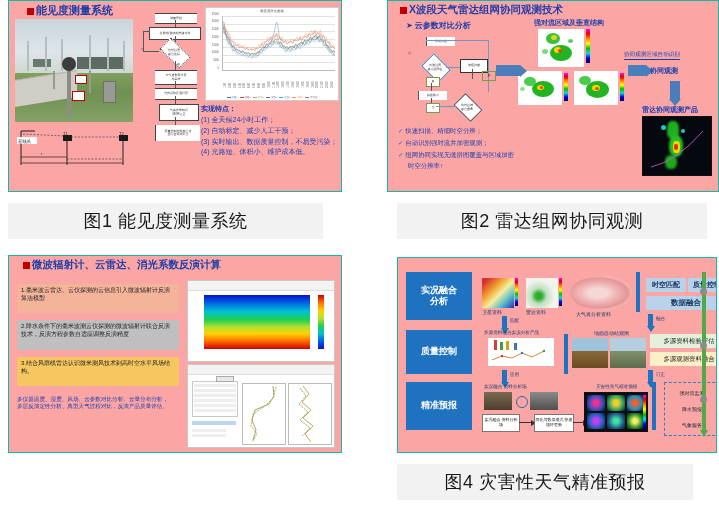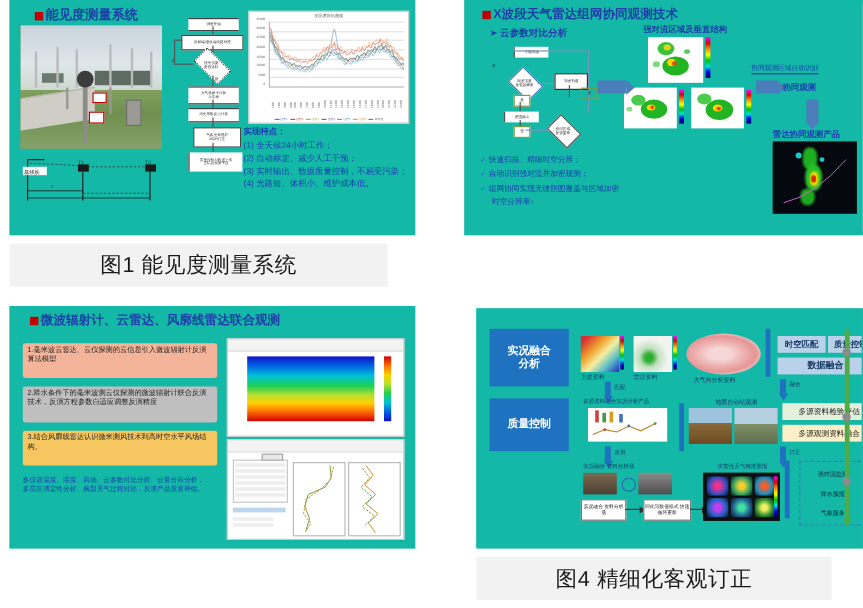--- a/index.html
+++ b/index.html
@@ -5,21 +5,21 @@
   html,body{margin:0;padding:0;background:#ffffff;}
   body{width:719px;height:507px;font-family:"Liberation Sans","DejaVu Sans",sans-serif;overflow:hidden;}
   .grid{position:relative;width:719px;height:507px;}
 
   
   .fig{position:absolute;}
   .caption{position:absolute;background:#f2f2f2;display:flex;align-items:center;justify-content:center;
            color:#1a1a1a;font-size:18px;letter-spacing:.5px;white-space:nowrap;}
 
   
-  .slide{position:absolute;background:#14b8a6;border:3px solid #14b8a6;overflow:hidden;}
+  .slide{position:absolute;background:#fca5a5;border:1px solid #14b8a6;overflow:hidden;}
   .slide-title{position:absolute;color:#1f3fa8;font-weight:bold;white-space:nowrap;}
   .bullet-sq{display:inline-block;width:7px;height:7px;background:#c00000;margin-right:2px;vertical-align:middle;}
 
   
   .photo{position:absolute;overflow:hidden;background:#7d9b68;}
   .sky{position:absolute;left:0;top:0;right:0;height:52%;
        background:linear-gradient(#c8d4dc,#dfe6ea 60%,#cfd8cf);}
   .bldg{position:absolute;background:#5d6b63;}
   .grass{position:absolute;left:0;right:0;bottom:0;height:48%;
          background:linear-gradient(#7fa05e,#6f9050 40%,#85a268);}
@@ -365,27 +365,28 @@
       </div>
 
       <div style="position:absolute;left:10px;top:126px;width:230px;">
         <div class="chk" style="position:relative;font-size:6.4px;margin-bottom:3px;">快速扫描、精细时空分辨；</div>
         <div class="chk" style="position:relative;font-size:6.4px;margin-bottom:3px;">自动识别强对流并加密观测；</div>
         <div class="chk" style="position:relative;font-size:6.4px;margin-bottom:2px;">组网协同实现无缝拼图覆盖与区域加密</div>
         <div style="position:relative;font-size:6.4px;color:#1a3fb0;padding-left:10px;">时空分辨率↑</div>
       </div>
     </div>
 
+    <div class="caption" style="left:12px;top:203px;width:310px;height:36px;">图2 雷达组网协同观测</div>
   </div>
 
   <div class="fig" style="left:0;top:255px;width:350px;height:252px;">
     <div class="slide" style="left:8px;top:0;width:332px;height:196px;">
 
       <div class="slide-title" style="left:14px;top:2px;font-size:10.5px;">
-        <span class="bullet-sq"></span><span>微波辐射计、云雷达、风廓线雷达联合观测</span>
+        <span class="bullet-sq"></span><span>微波辐射计、云雷达、消光系数反演计算</span>
       </div>
 
       <div class="callout c-salmon" style="left:8px;top:28px;width:162px;height:29px;font-size:6px;">1.毫米波云雷达、云仪探测的云信息引入微波辐射计反演算法模型</div>
       <div class="callout c-gray" style="left:8px;top:64px;width:162px;height:30px;font-size:6px;">2.降水条件下的毫米波测云仪探测的微波辐射计联合反演技术，反演方程参数自适应调整反演精度</div>
       <div class="callout c-amber" style="left:8px;top:101px;width:162px;height:29px;font-size:6px;">3.结合风廓线雷达认识微米测风技术到高时空水平风场结构。</div>
 
       <div class="notes" style="left:8px;top:140px;width:164px;font-size:5.6px;">
         <div>多仪器温度、湿度、风场、云参数对比分析、云量分布分析，</div>
         <div>多层反演定性分析、典型天气过程对比，反演产品质量评估。</div>
       </div>
@@ -430,20 +431,23 @@
   <div class="fig" style="left:385px;top:255px;width:334px;height:252px;">
     <div class="slide" style="left:12px;top:2px;width:318px;height:194px;">
 
       <div class="bluebox" style="left:8px;top:14px;width:66px;height:48px;font-size:9px;">
         <span>实况融合</span>
         <span>分析</span>
       </div>
       <div class="bluebox" style="left:8px;top:72px;width:66px;height:44px;font-size:9px;">
         <span>质量控制</span>
       </div>
+      <div class="bluebox" style="left:8px;top:124px;width:66px;height:48px;font-size:9px;">
+        <span>精准预报</span>
+      </div>
 
       <div class="tinyimg" style="left:84px;top:20px;width:32px;height:30px;
         background:linear-gradient(135deg,#d83030 10%,#f0a030 35%,#f5f0a0 55%,#60c0c8 75%,#2030c0);"></div>
       <div class="cbar" style="left:117px;top:20px;width:3px;height:28px;"></div>
       <div class="lbl4" style="left:84px;top:51px;font-size:5px;">卫星资料</div>
 
       <div class="tinyimg" style="left:128px;top:20px;width:32px;height:30px;
         background:radial-gradient(circle at 40% 60%,#2fae2f 12%,#bfe0bf 30%,#f2f4f0 60%);"></div>
       <div class="cbar" style="left:161px;top:20px;width:3px;height:28px;"></div>
       <div class="lbl4" style="left:128px;top:51px;font-size:5px;">雷达资料</div>
@@ -522,16 +526,16 @@
         <span>降水预报</span>
         <span>气象服务</span>
       </div>
 
       <div class="greenline" style="left:304px;top:14px;width:4px;height:158px;"></div>
       <div class="gdot" style="left:302px;top:30px;"></div>
       <div class="gdot" style="left:302px;top:84px;"></div>
       <div class="gdot" style="left:302px;top:138px;"></div>
     </div>
 
-    <div class="caption" style="left:12px;top:209px;width:296px;height:36px;">图4 精细化客观订正</div>
+    <div class="caption" style="left:12px;top:209px;width:296px;height:36px;">图4 灾害性天气精准预报</div>
   </div>
 
 </div>
 
 </body></html>

